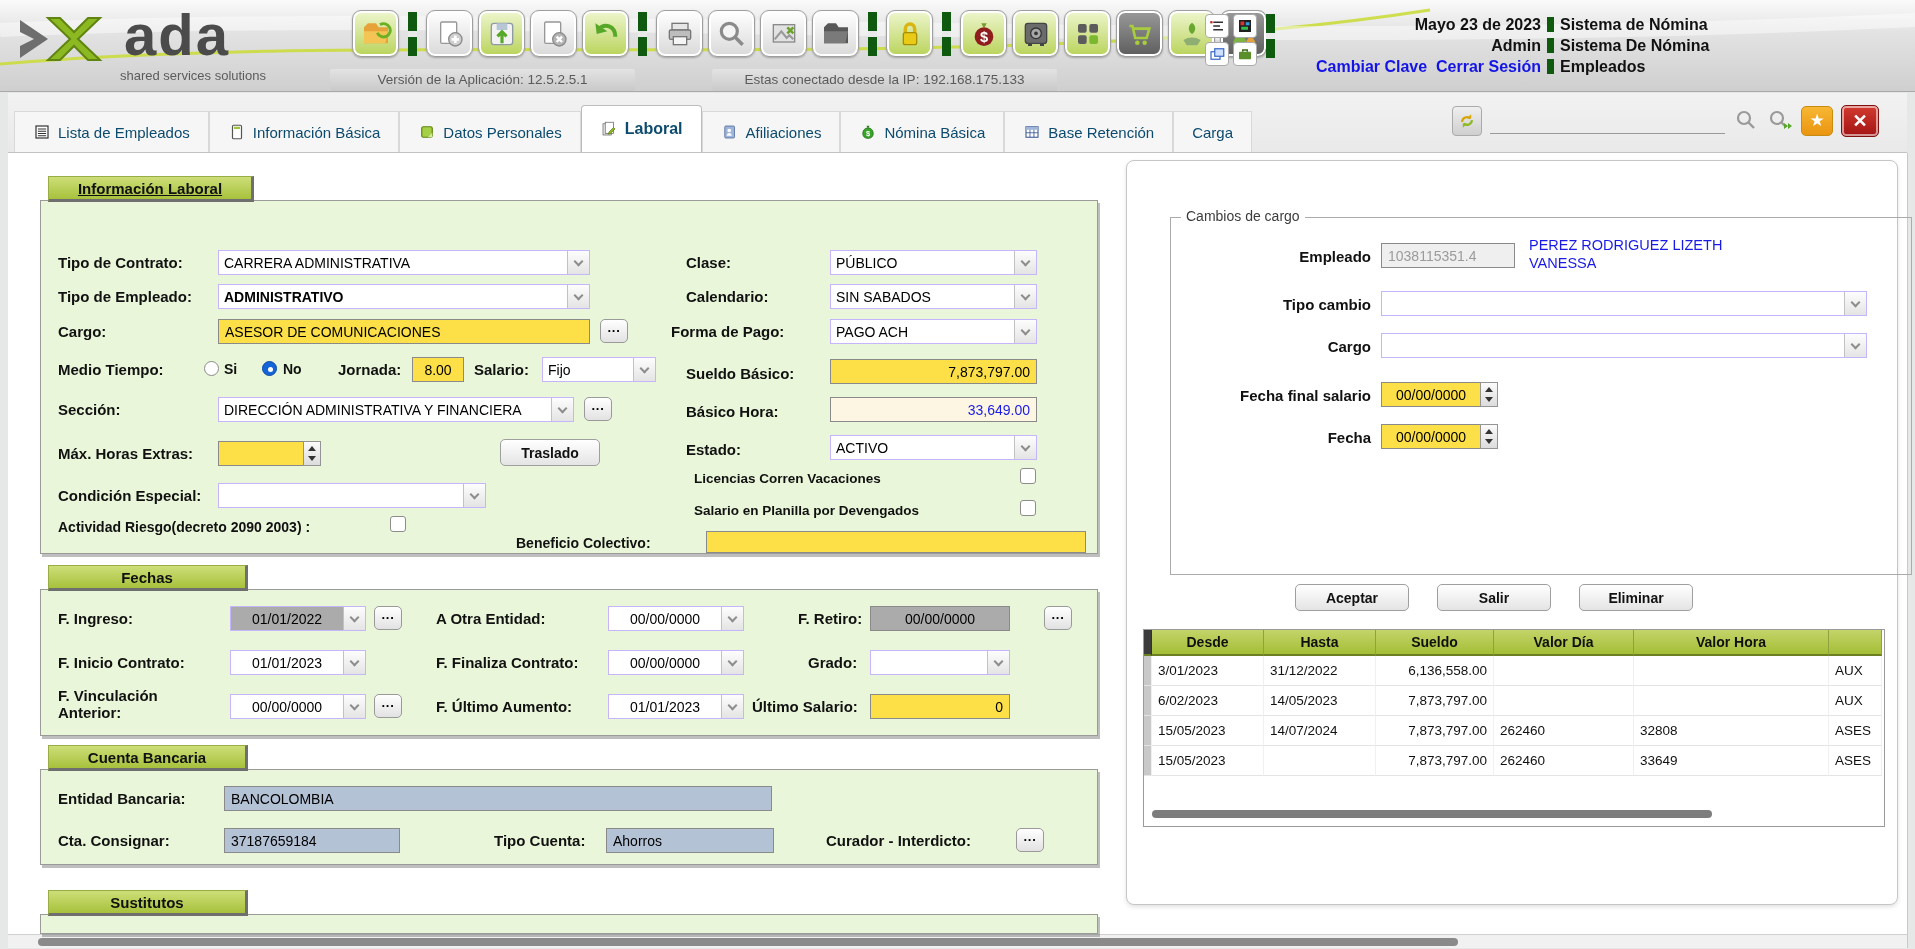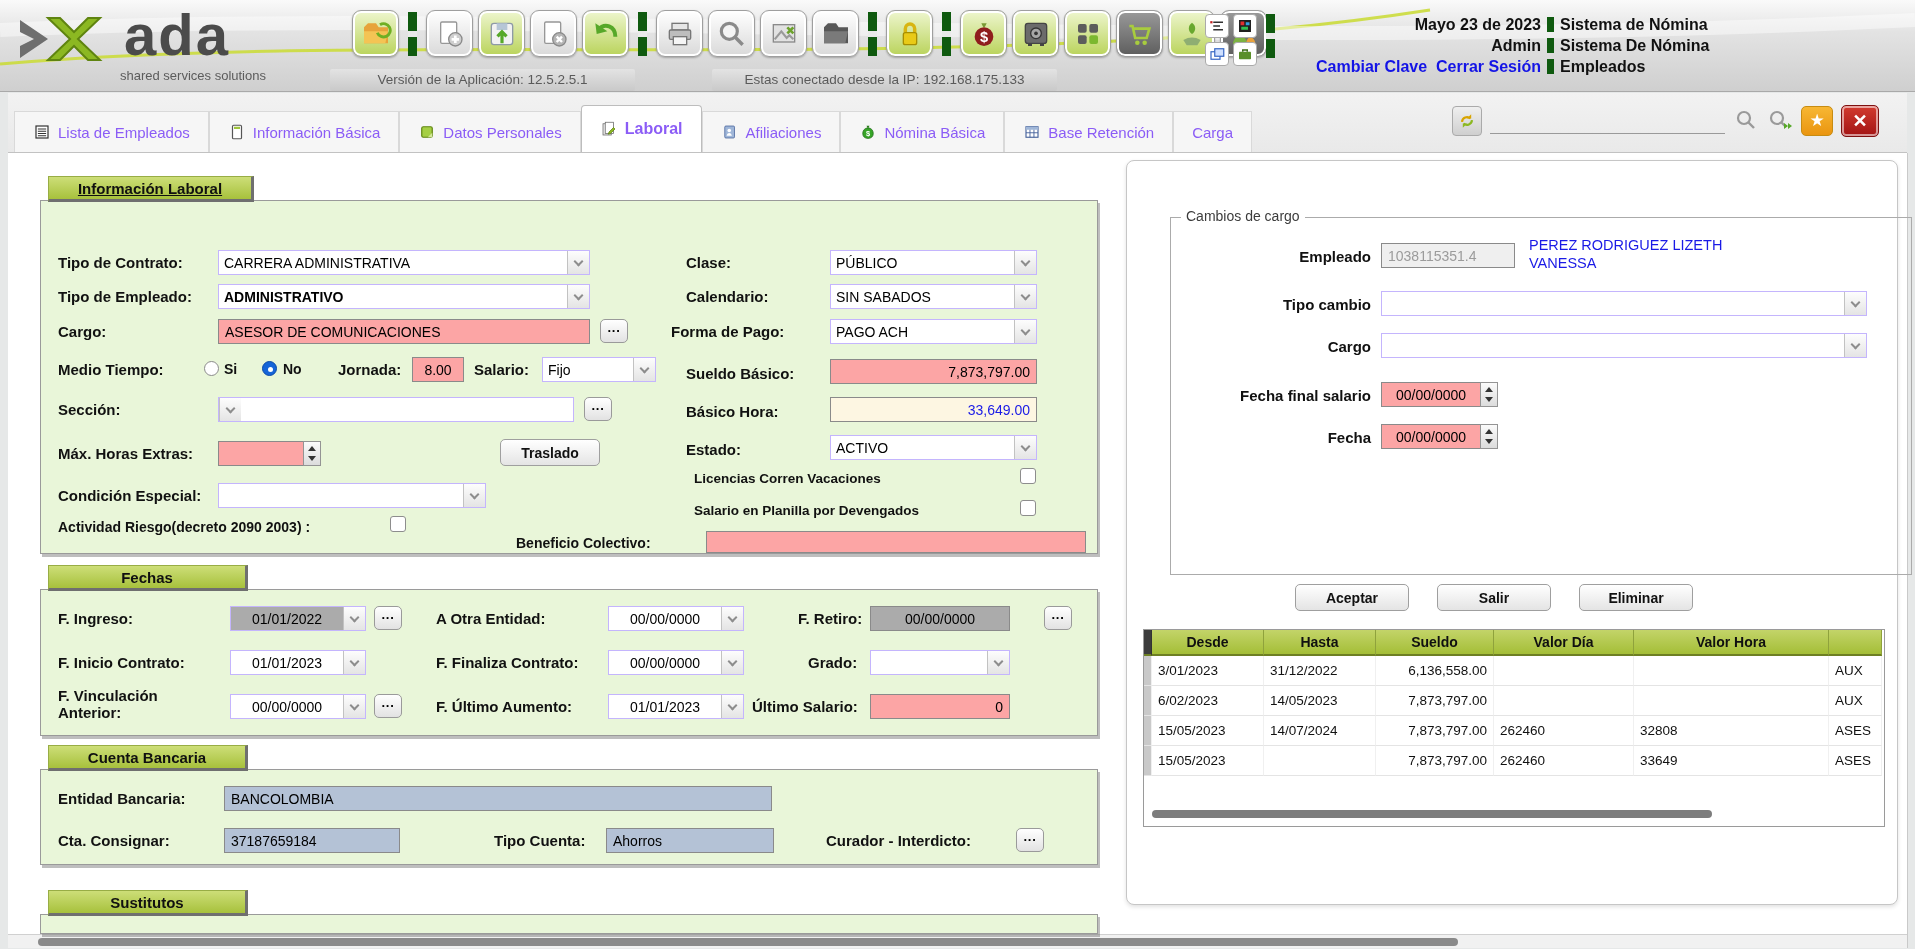--- a/index.html
+++ b/index.html
@@ -36,21 +36,21 @@
   .hdr-row .gbar { width:7px; height:15px; background:#0f5a0f; margin:0 6px; flex:none; }
   .hdr-row .sys { width:150px; text-align:left; font-weight:bold; color:#111; white-space:nowrap; }
   .bluelink { color:#1414e6; font-weight:bold; cursor:pointer; text-decoration:none; }
   .strip { position:absolute; top:69px; height:22px; background:linear-gradient(#e3e3e3,#c9c9c9);
            color:#5a5a5a; font-size:13.5px; text-align:center; line-height:21px; border-radius:2px; }
   
   .tabbar { position:absolute; left:8px; top:93px; width:1899px; height:60px;
             background:linear-gradient(#f2f2f2,#e9e9e9); border-bottom:1px solid #c2c2c2; }
   .tabs { position:absolute; left:6px; bottom:0; display:flex; align-items:flex-end; }
   .tab { height:41px; display:flex; align-items:center; gap:7px; padding:0 18px;
-         background:#f6f6f6; border:1px solid #d9d9d9; border-bottom:none; font-size:15px; color:#8b5cf6; cursor:pointer; white-space:nowrap; }
+         background:#f6f6f6; border:1px solid #d9d9d9; border-bottom:none; font-size:15px; color:#0c4a6e; cursor:pointer; white-space:nowrap; }
   .tab svg { width:18px; height:18px; flex:none; }
   .tab.active { height:47px; background:#ffffff; border:1px solid #bdbdbd; border-bottom:none;
                 border-radius:4px 4px 0 0; font-weight:bold; font-size:16px; }
   .findbox { position:absolute; right:28px; top:12px; display:flex; align-items:center; gap:8px; }
   .findbtn { width:30px; height:30px; border:1px solid #aaa; border-radius:4px;
              background:linear-gradient(#efefef,#cfcfcf); display:flex; align-items:center; justify-content:center; padding:0; cursor:pointer; }
   .findinput { width:235px; height:26px; border:none; border-bottom:1.5px solid #9a9a9a; background:transparent;
                font-size:15px; outline:none; }
   .magbtn { background:transparent; border:none; padding:0; cursor:pointer; width:26px; height:26px; }
   .starbtn { width:32px; height:30px; border:1px solid #c78c12; border-radius:5px;
@@ -58,21 +58,21 @@
   .xbtn { width:38px; height:32px; border:1px solid #7e1010; border-radius:5px;
           background:linear-gradient(#d23b2f,#a31414); color:#fff; font-weight:bold; font-size:18px; line-height:30px; text-align:center; padding:0; cursor:pointer;
           box-shadow:inset 0 0 0 2px rgba(255,255,255,.55); }
   
   .main { position:absolute; left:8px; top:153px; width:1899px; height:781px; background:#ffffff; }
   .sech { position:absolute; height:26px; background:linear-gradient(#cdde78,#a7c13c);
           border:1px solid #98ad45; border-right:3px solid #6f6f6f; border-bottom:3px solid #6f6f6f;
           text-align:center; font-weight:bold; font-size:15px; line-height:23px; color:#101010; z-index:3; }
   .gpanel { position:absolute; background:#e9f6d9; border:1px solid #9a9a9a; box-shadow:2px 3px 0 rgba(110,110,110,.45); z-index:1; }
   .lbl { position:absolute; font-weight:bold; font-size:15px; color:#111; white-space:nowrap; z-index:2; }
-  .inp { position:absolute; height:25px; background:#fca5a5; border:1px solid #8a8a8a; font-size:14px;
+  .inp { position:absolute; height:25px; background:#fde047; border:1px solid #8a8a8a; font-size:14px;
          display:flex; align-items:center; padding:0 6px; overflow:hidden; white-space:nowrap; z-index:2; }
   .inp.right { justify-content:flex-end; }
   .inp.bluegray { background:#b4c2d6; }
   .inp.grayed { background:#ababab; }
   .inp.cream { background:#fdf6e2; color:#1a1ae6; }
   .dd { position:absolute; height:25px; background:#fff; border:1px solid #c4b5fd; display:flex; z-index:2; cursor:pointer; }
   .dd.grayed { background:#ababab; }
   .dd-val { flex:1; font-size:14px; padding:0 5px; display:flex; align-items:center; overflow:hidden; white-space:nowrap; }
   .dd-btn { width:22px; flex:none; border-left:1px solid #c2c2c2; background:linear-gradient(#fdfdfd,#e4e4e4);
             display:flex; align-items:center; justify-content:center; }
@@ -454,20 +454,21 @@
       <span class="dd-val">Fijo</span>
       <span class="dd-btn">
           <i class="chev"></i>
         </span>
     </div>
     <div class="lbl" style="left:678px; top:212px;">Sueldo Básico:</div>
     <div class="inp right" style="left:822px; top:206px; width:207px;">7,873,797.00</div>
 
     <div class="lbl" style="left:50px; top:248px;">Sección:</div>
     <div class="dd" style="left:210px; top:244px; width:356px;">
+      <span class="dd-val">DIRECCIÓN ADMINISTRATIVA Y FINANCIERA</span>
       <span class="dd-btn">
           <i class="chev"></i>
         </span>
     </div>
     <button class="dots" style="left:576px; top:244px;">···</button>
     <div class="lbl" style="left:678px; top:250px;">Básico Hora:</div>
     <div class="inp right cream" style="left:822px; top:244px; width:207px;">33,649.00</div>
 
     <div class="lbl" style="left:50px; top:292px;">Máx. Horas Extras:</div>
     <div class="inp" style="left:210px; top:288px; width:86px;"></div>

